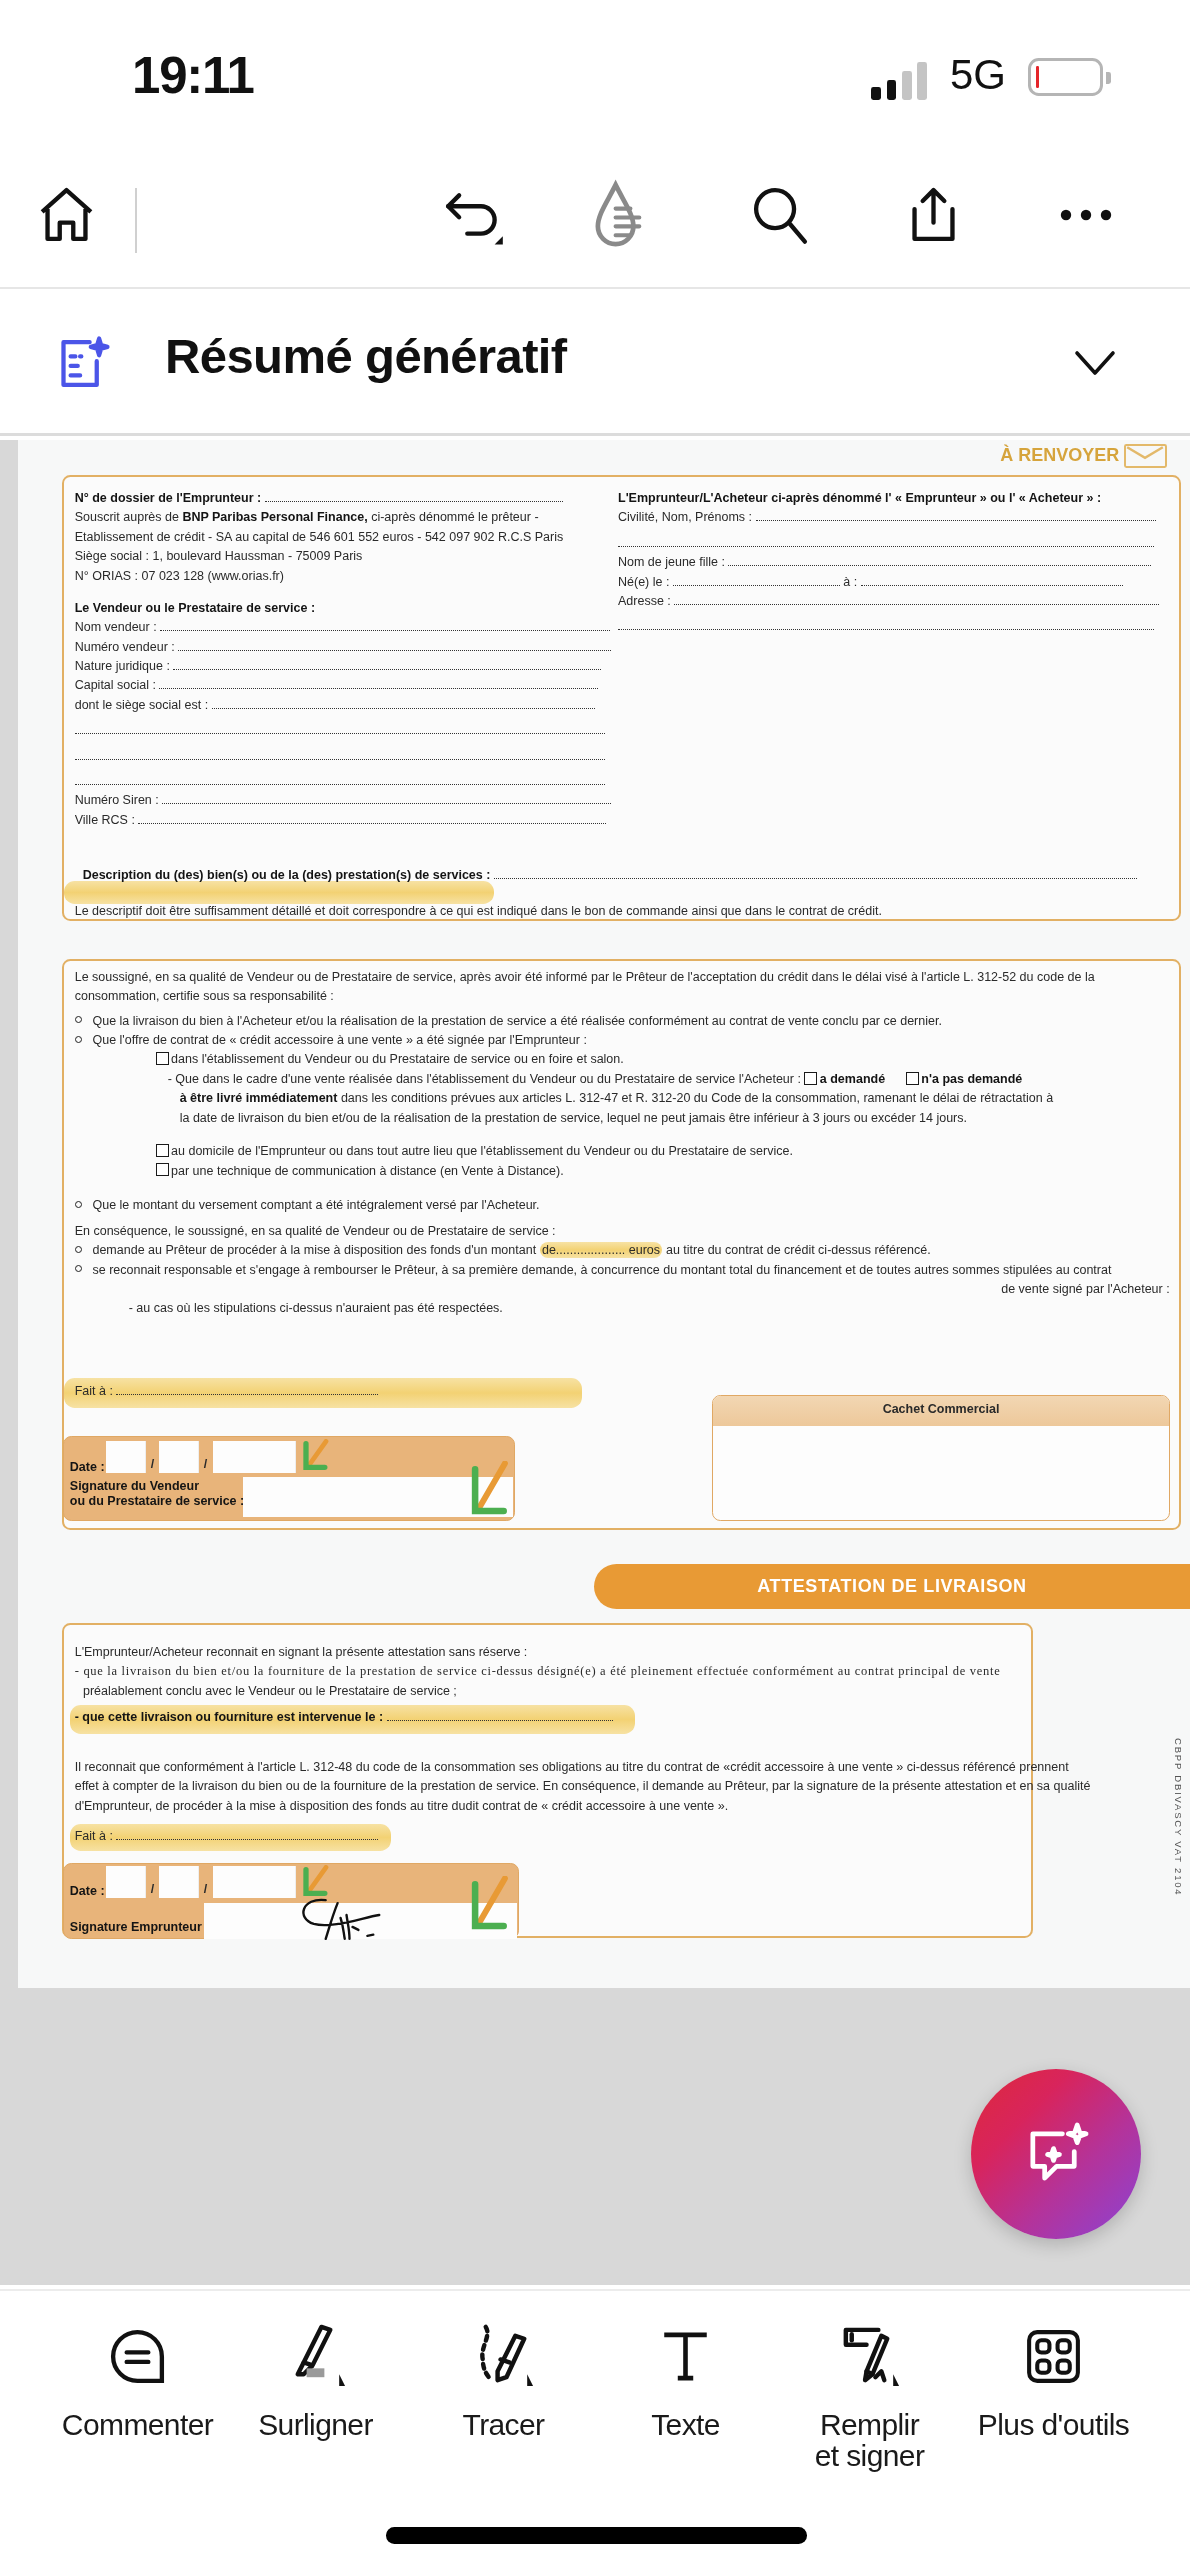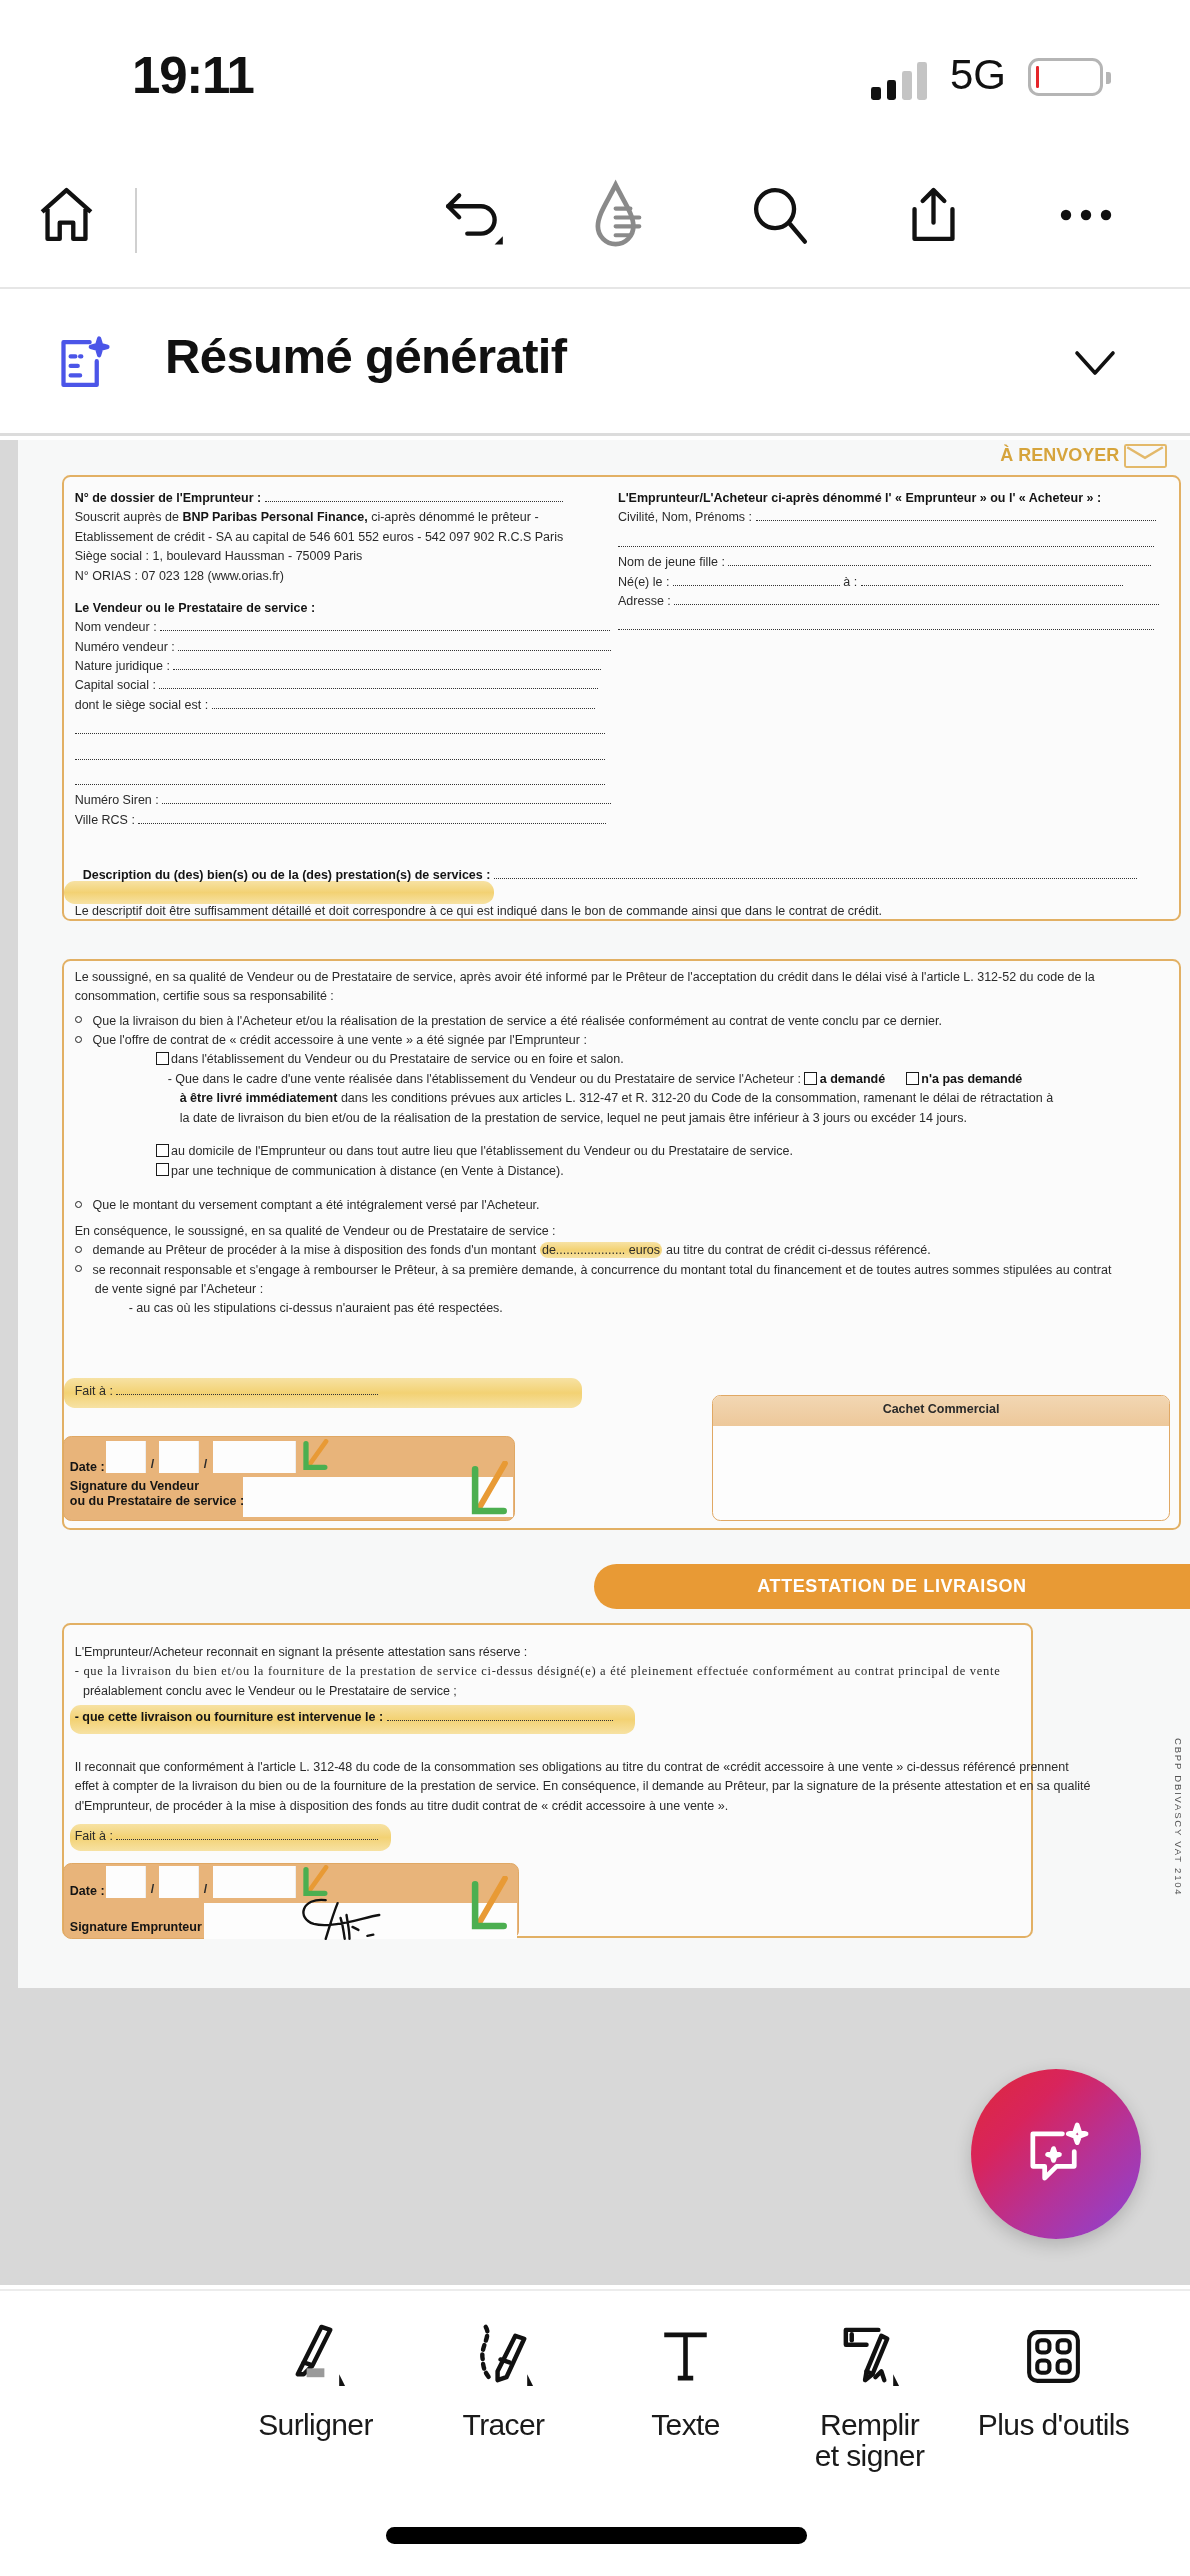--- a/index.html
+++ b/index.html
@@ -200,21 +200,21 @@
         <div class="row" style="padding-left:105px;">la date de livraison du bien et/ou de la réalisation de la prestation de service, lequel ne peut jamais être inférieur à 3 jours ou excéder 14 jours.</div>
         <div style="height:14.3px;"></div>
         <div class="row" style="padding-left:81px;"><span class="check"></span><span>au domicile de l'Emprunteur ou dans tout autre lieu que l'établissement du Vendeur ou du Prestataire de service.</span></div>
         <div class="row" style="padding-left:81px;"><span class="check"></span><span>par une technique de communication à distance (en Vente à Distance).</span></div>
         <div style="height:15.5px;"></div>
         <div class="row"><span class="bullet"></span><span>Que le montant du versement comptant a été intégralement versé par l'Acheteur.</span></div>
         <div style="height:6px;"></div>
         <div class="row">En conséquence, le soussigné, en sa qualité de Vendeur ou de Prestataire de service :</div>
         <div class="row"><span class="bullet"></span><span>demande au Prêteur de procéder à la mise à disposition des fonds d'un montant </span><span class="hl" style="padding:1.2px 2.4px;">de.................... euros</span><span> au titre du contrat de crédit ci-dessus référencé.</span></div>
         <div class="row"><span class="bullet"></span><span>se reconnait responsable et s'engage à rembourser le Prêteur, à sa première demande, à concurrence du montant total du financement et de toutes autres sommes stipulées au contrat</span></div>
-        <div class="row" style="padding-left:20px;">de vente signé par l'Acheteur :</div>
+        <div class="row" style="padding-left:20px;text-align:right;">de vente signé par l'Acheteur :</div>
         <div class="row" style="padding-left:54px;">- au cas où les stipulations ci-dessus n'auraient pas été respectées.</div>
       </div>
 
       <div class="hl" style="position:absolute;left:0;top:417px;width:518px;height:30px;"></div>
       <div class="row" style="position:absolute;left:10.7px;top:421px;"><span>Fait à :</span> <span class="dots" style="width:262px;"></span></div>
 
       <div class="sigpanel" style="left:-1.2px;top:475px;width:452px;height:85px;">
         <b style="position:absolute;left:6px;top:21.4px;">Date :</b>
         <div class="datecell" style="left:42px;top:3.6px;width:40px;height:32px;"></div>
         <span style="position:absolute;left:87px;top:18px;font-weight:700;">/</span>
@@ -286,20 +286,29 @@
 
 <div class="fab">
   <svg width="71" height="71" viewBox="0 0 24 24" fill="none" stroke="#fff" stroke-width="1.6" stroke-linecap="round" stroke-linejoin="round">
     <path d="M14 5 H4 V16 H8 V20 L12 16 H18 V11"></path>
     <path d="M19 2 L19.8 4.4 L22 5 L19.8 5.8 L19 8 L18.2 5.8 L16 5 L18.2 4.4 Z"></path>
     <path d="M11 10 L11.5 11.5 L13 12 L11.5 12.5 L11 14 L10.5 12.5 L9 12 L10.5 11.5 Z" fill="#fff"></path>
   </svg>
 </div>
 
 <div class="bottombar">
+  <div class="bb-item" style="left:48px;">
+    <div class="bb-icon">
+        <svg width="65" height="65" viewBox="0 0 24 24" fill="none" stroke="#111" stroke-width="1.6" stroke-linecap="round">
+          <path d="M12 3 a9 9 0 1 0 0 18 H21 V12 A9 9 0 0 0 12 3Z"></path>
+          <path d="M8 10.5 H16 M8 14 H16"></path>
+        </svg>
+      </div>
+    <div class="bb-label">Commenter</div>
+  </div>
   <div class="bb-item" style="left:226px;">
     <div class="bb-icon">
         <svg width="71" height="71" viewBox="0 0 24 24" fill="none" stroke="#111" stroke-width="1.5" stroke-linejoin="round">
           <path d="M14 2 L17 3 L11 15 L8 14 Z"></path>
           <path d="M8 14 L6 18 L8 18 L11 15"></path>
           <rect x="9" y="16" width="6" height="3" fill="#9a9a9a" stroke="none"></rect>
           <path d="M20 18 L22 22 L20 22 Z" fill="#111" stroke="none"></path>
         </svg>
       </div>
     <div class="bb-label">Surligner</div>

